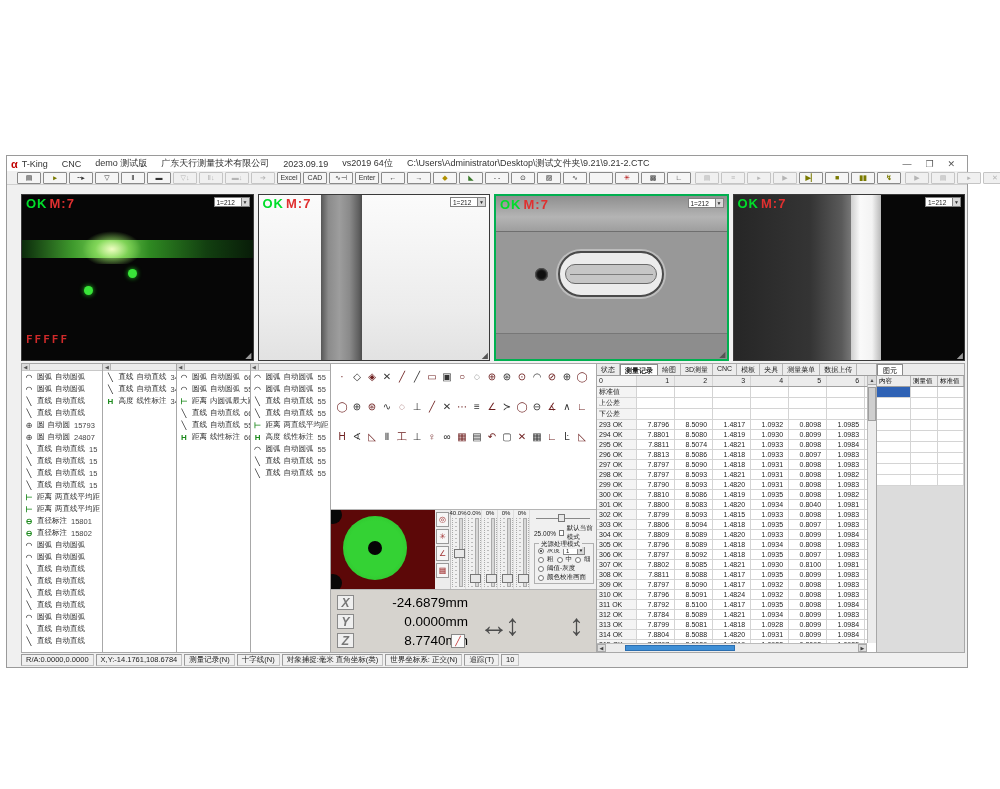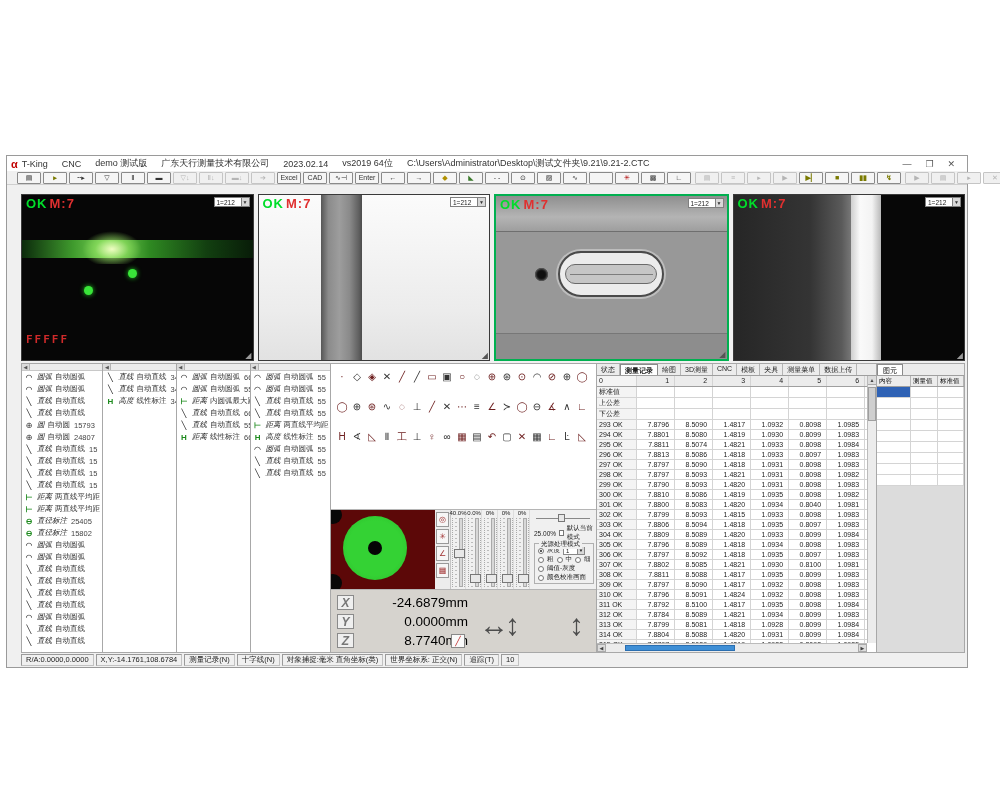--- a/index.html
+++ b/index.html
@@ -66,21 +66,21 @@
 
   
   .lists { width:310px; display:flex; border:1px solid #a8a8a8; background:#fff; }
   .list-col { border-right:1px solid #a8a8a8; overflow:hidden; }
   .list-col:last-child { border-right:none; }
   .list-head { height:7px; background:#ececec; border-bottom:1px solid #c8c8c8; display:flex; }
   .list-head .arr { width:8px; height:100%; background:#dcdcdc; border-right:1px solid #b5b5b5; font-size:5px; line-height:6px; text-align:center; color:#555; }
   .li { display:flex; align-items:center; height:12px; font-size:7.5px; color:#222; white-space:nowrap; overflow:hidden; padding-left:2px; gap:3px; }
   .li .ic { width:10px; text-align:center; font-size:8px; color:#222; flex:0 0 auto; }
   .li .ic.g { color:#1d8a1d; font-weight:bold; }
-  .li .nm { flex:0 0 auto;font-style:italic; }
+  .li .nm { flex:0 0 auto; }
   .li .tp { color:#333; }
   .li .num { color:#444; margin-left:1px; }
 
   
   .center { width:267px; display:flex; flex-direction:column; border:1px solid #a8a8a8; border-left:none; background:#fff; }
   .palette { height:146px; border-bottom:1px solid #b5b5b5; padding:6px 2px 0 2px; }
   .prow { display:flex; gap:1px; margin-bottom:17px; padding-left:2px; }
   .pic { width:14px; height:13px; font-size:10px; line-height:13px; text-align:center; color:#6e2020; }
   .pic:nth-child(even) { color:#333; }
 
@@ -164,21 +164,21 @@
 
 <div class="stage">
   <div class="window">
 
     <div class="titlebar">
       <span class="logo">α</span>
       <span class="tseg">T-King</span>
       <span class="tseg">CNC</span>
       <span class="tseg">demo 测试版</span>
       <span class="tseg">广东天行测量技术有限公司</span>
-      <span class="tseg">2023.02.14</span>
+      <span class="tseg">2023.09.19</span>
       <span class="tseg">vs2019 64位</span>
       <span class="tseg">C:\Users\Administrator\Desktop\测试文件夹\9.21\9.21-2.CTC</span>
       <span class="winctrls">
         <span>—</span>
         <span>❐</span>
         <span>✕</span>
       </span>
     </div>
 
 
@@ -356,21 +356,21 @@
                 <span class="tp">两直线平均距</span>
               </div>
               <div class="li">
                 <span class="ic g">⊢</span>
                 <span class="nm">距离</span>
                 <span class="tp">两直线平均距</span>
               </div>
               <div class="li">
                 <span class="ic g">⊖</span>
                 <span class="nm">直径标注</span>
-                <span class="num">25405</span>
+                <span class="num">15801</span>
               </div>
               <div class="li">
                 <span class="ic g">⊖</span>
                 <span class="nm">直径标注</span>
                 <span class="num">15802</span>
               </div>
               <div class="li">
                 <span class="ic">◠</span>
                 <span class="nm">圆弧</span>
                 <span class="tp">自动圆弧</span>

